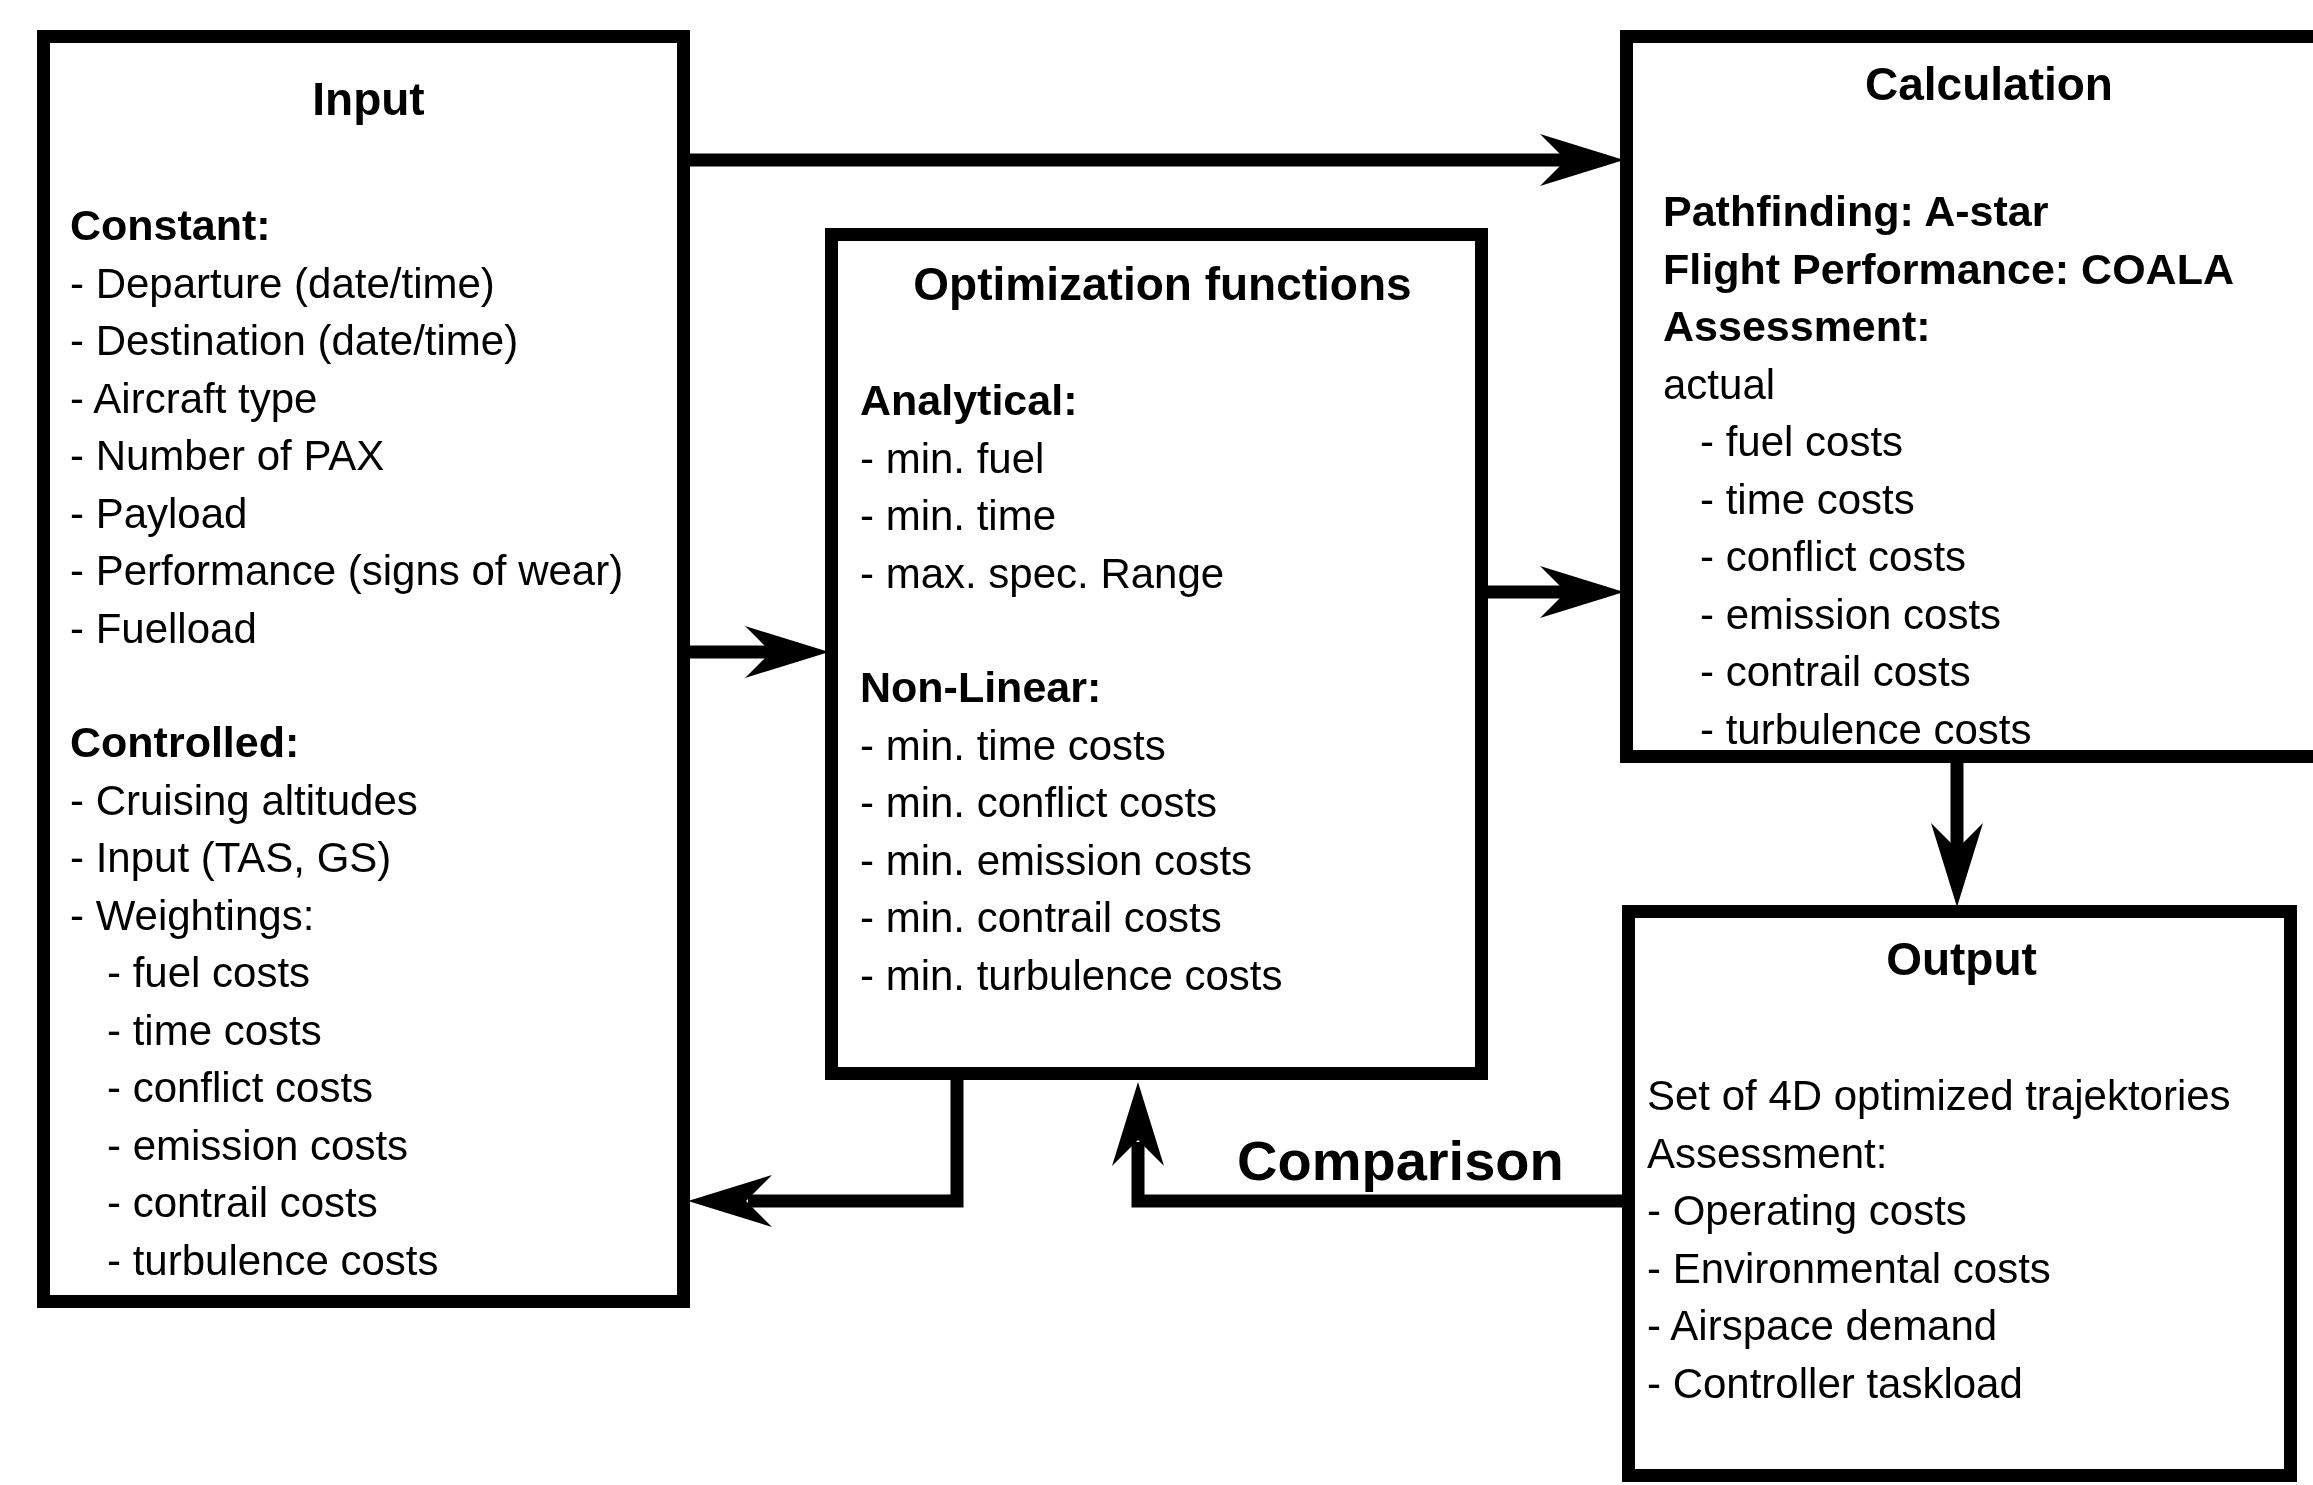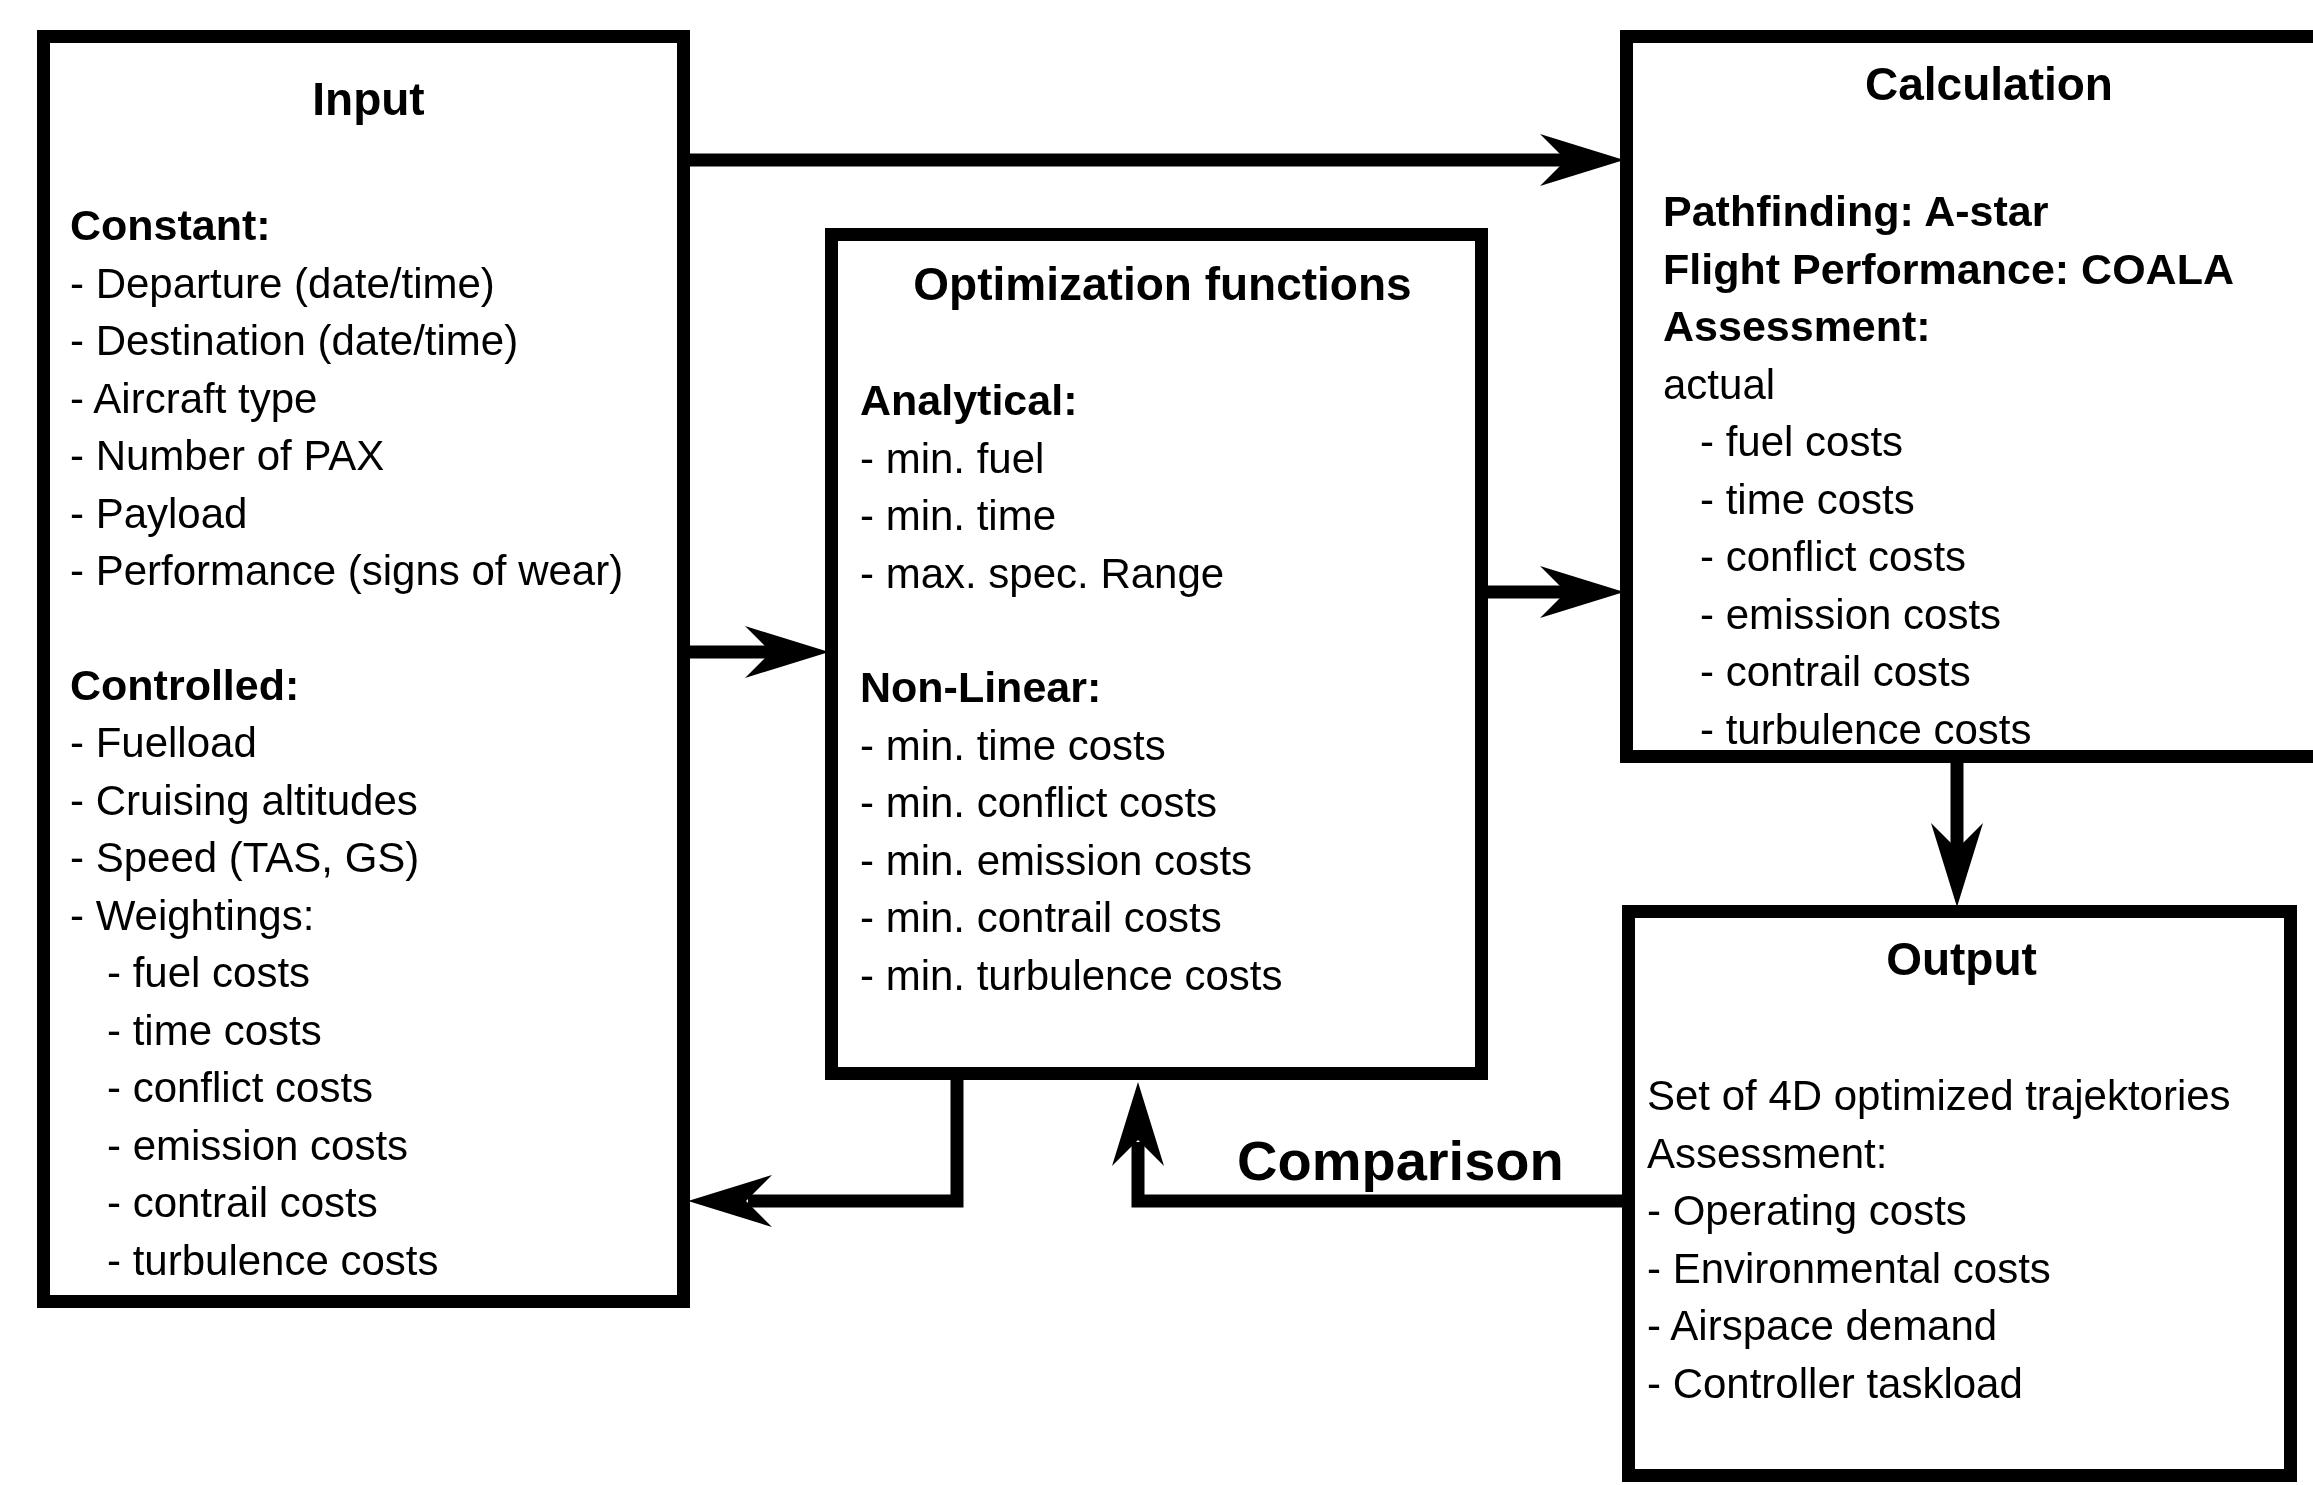--- a/index.html
+++ b/index.html
@@ -119,24 +119,24 @@
 
   <div class="box" id="box-input">
       <div class="title">Input</div>
       <div class="line bold">Constant:</div>
       <div class="line">- Departure (date/time)</div>
       <div class="line">- Destination (date/time)</div>
       <div class="line">- Aircraft type</div>
       <div class="line">- Number of PAX</div>
       <div class="line">- Payload</div>
       <div class="line">- Performance (signs of wear)</div>
+      <div class="line">- Fuelload</div>
       <div class="line bold gap">Controlled:</div>
-      <div class="line">- Fuelload</div>
       <div class="line">- Cruising altitudes</div>
-      <div class="line">- Speed (TAS, GS)</div>
+      <div class="line">- Input (TAS, GS)</div>
       <div class="line">- Weightings:</div>
       <div class="line indent">- fuel costs</div>
       <div class="line indent">- time costs</div>
       <div class="line indent">- conflict costs</div>
       <div class="line indent">- emission costs</div>
       <div class="line indent">- contrail costs</div>
       <div class="line indent">- turbulence costs</div>
     </div>
 
   <div class="box" id="box-optimization">

